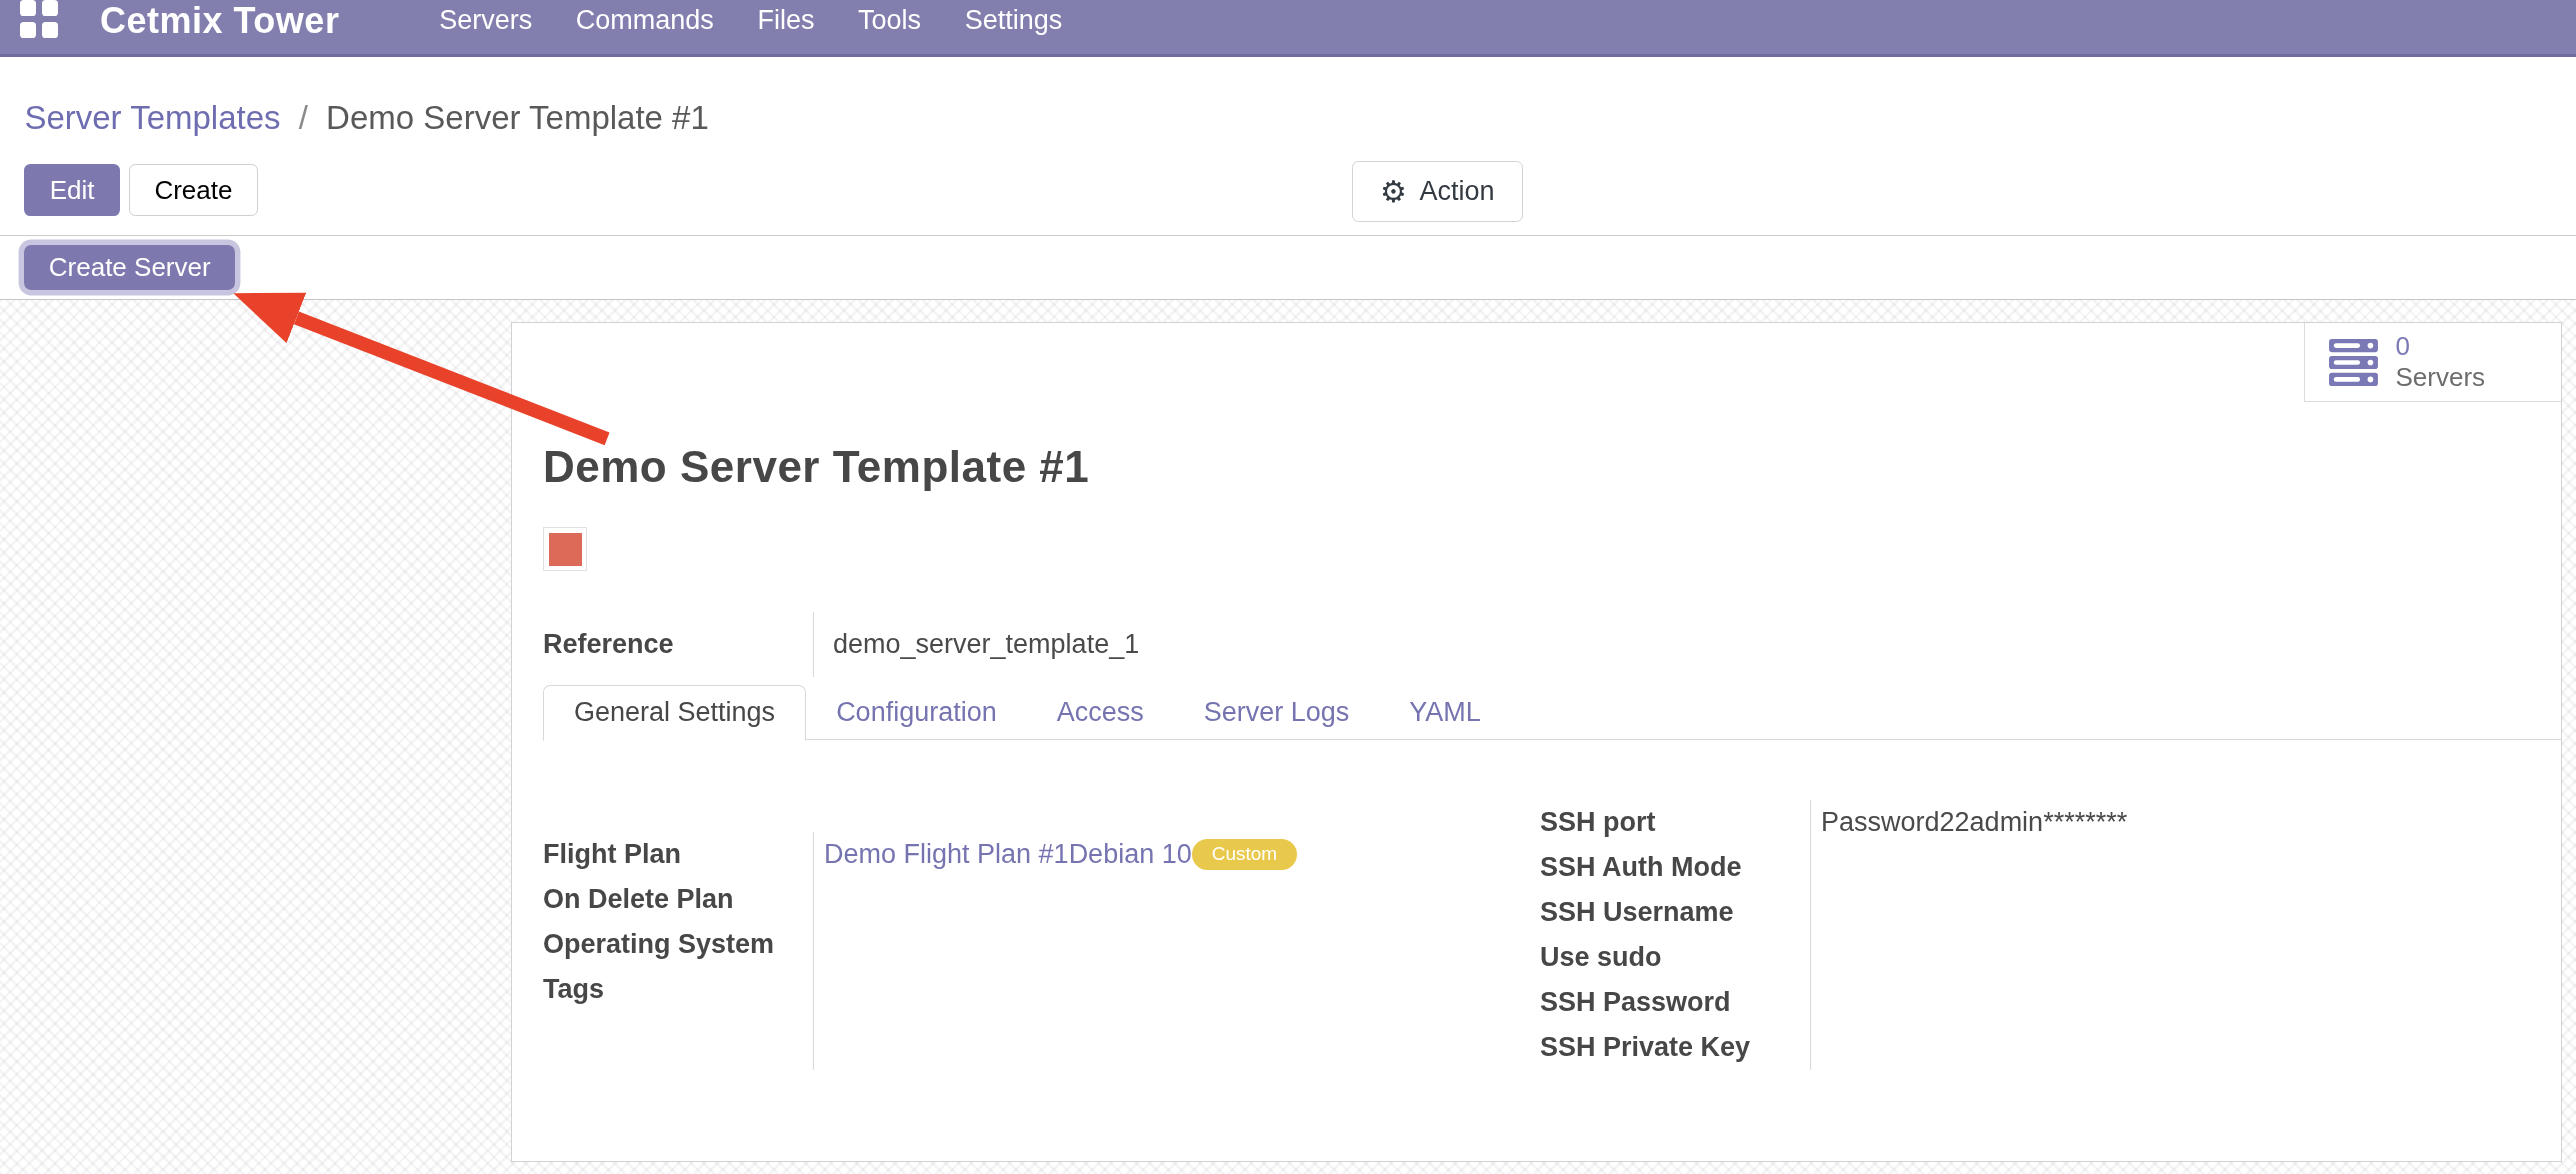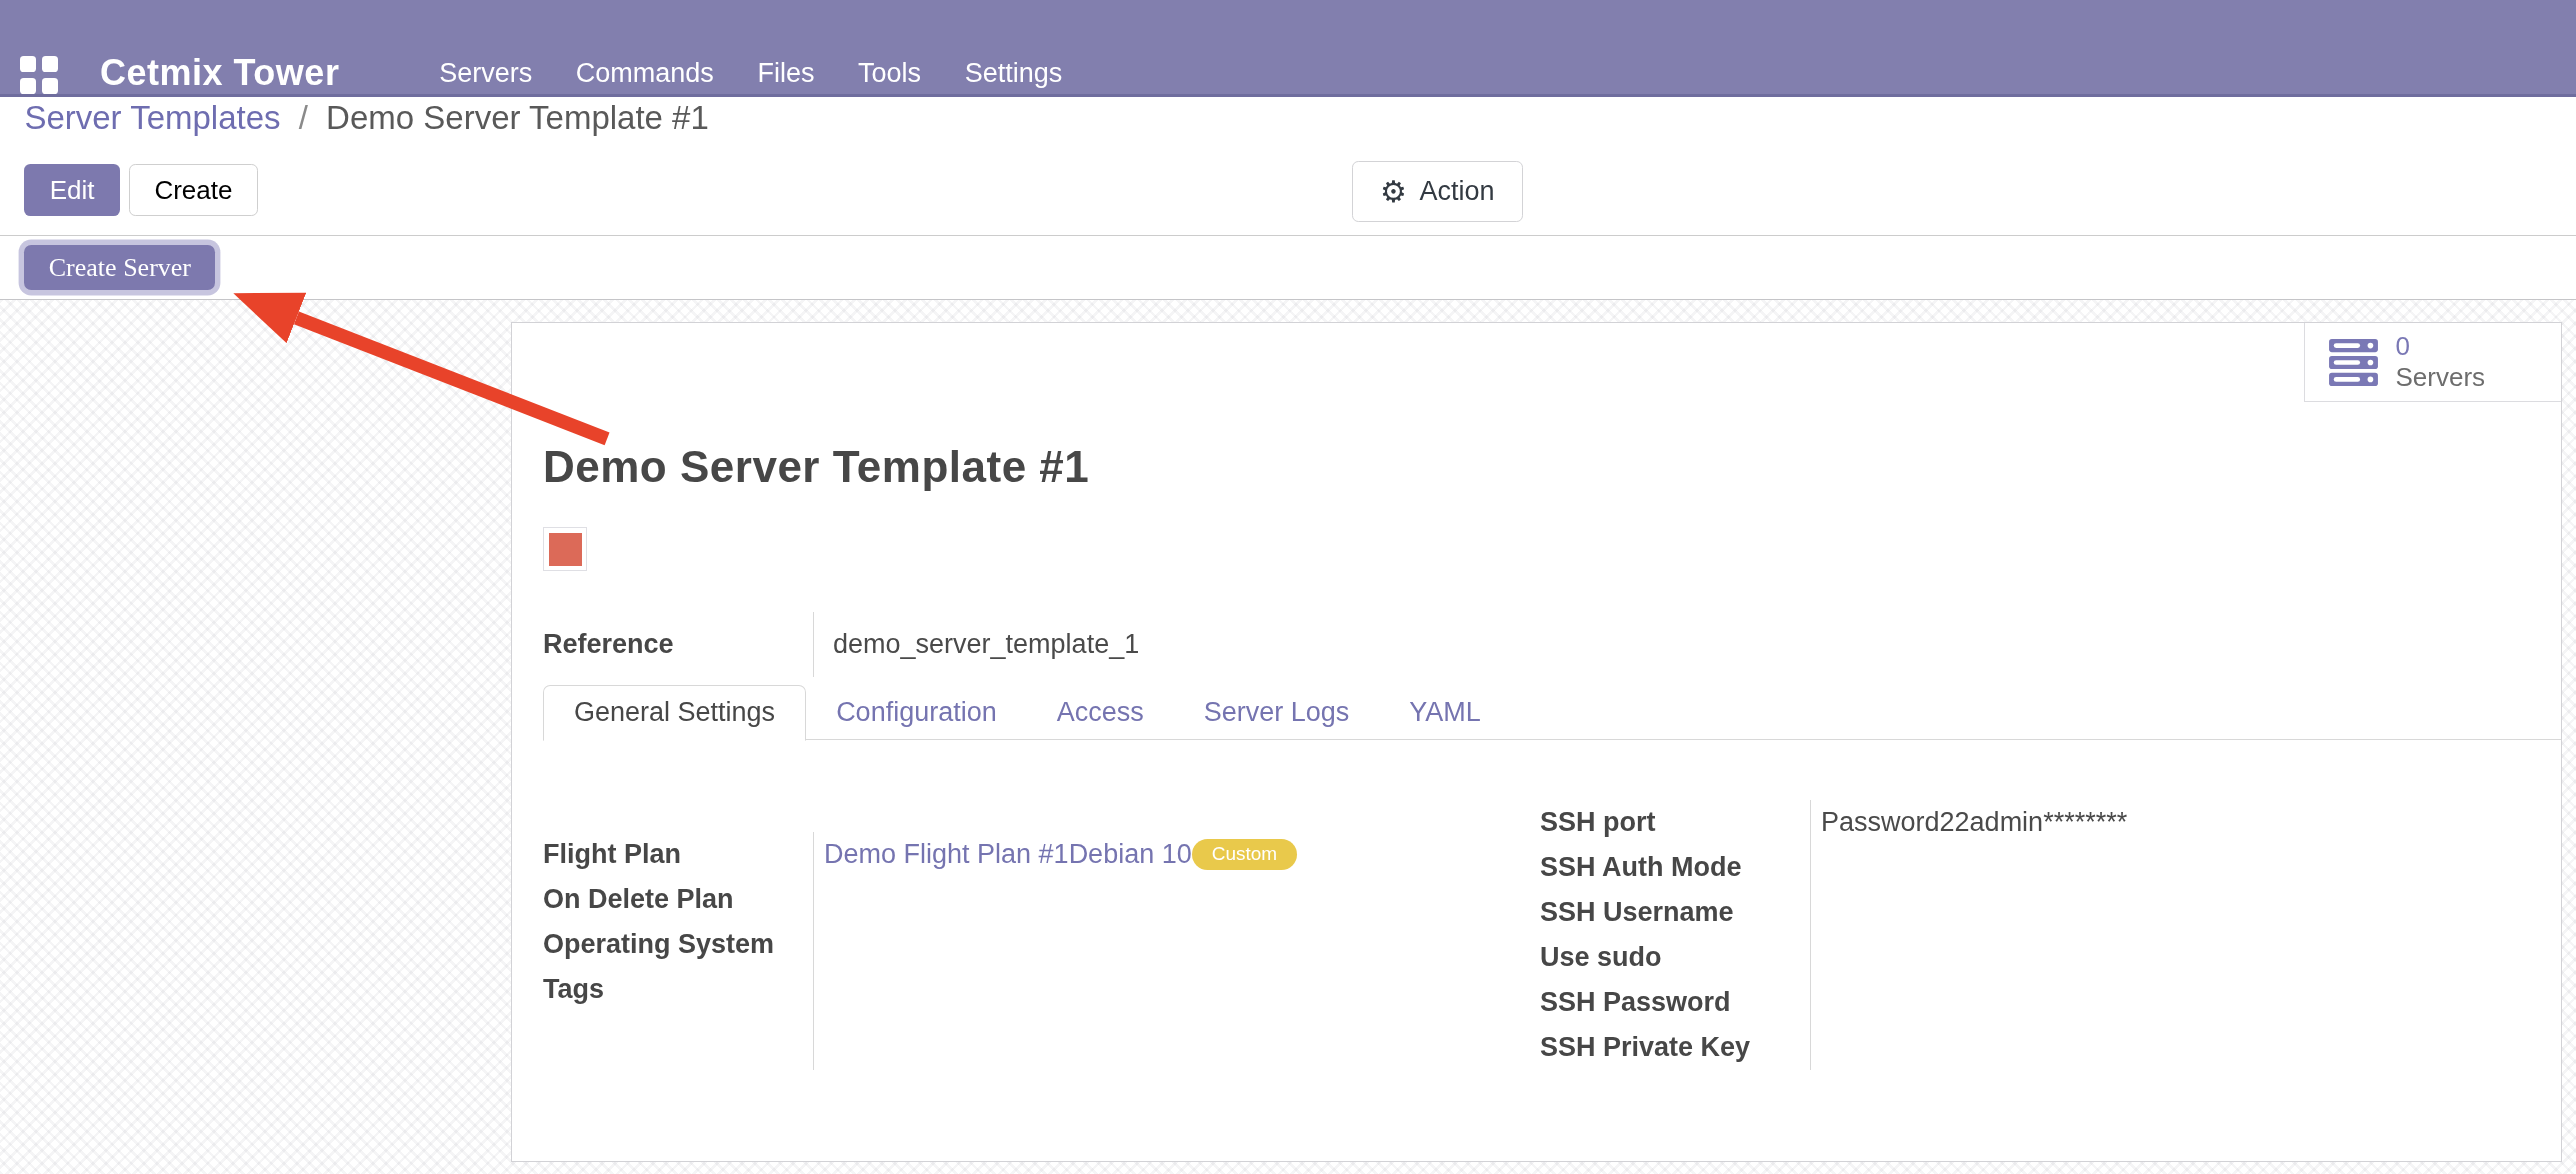--- a/index.html
+++ b/index.html
@@ -7,24 +7,24 @@
   body {
     position:relative;
     font-family:"Liberation Sans", sans-serif;
     background:#ffffff;
     overflow:hidden;
     color:#4a4a4a;
   }
 
   
   .navbar {
-    position:absolute; top:0; left:0; width:2576px; height:97px;
+    position:absolute; top:0; left:0; width:2576px; height:57px;
     background:#827fae;
     border-bottom:3.6px solid #6f6d9e;
-    display:flex; align-items:flex-end;
+    display:flex; align-items:flex-start;
     color:#fff;
   }
   .apps-icon {
     margin-left:20px; width:38px; height:38px;
     display:grid; grid-template-columns:1fr 1fr; grid-template-rows:1fr 1fr; gap:6.3px;
     cursor:pointer;
   }
   .apps-icon span { background:#fff; border-radius:3.6px; }
   .brand { margin-left:42px; font-size:36px; font-weight:bold; letter-spacing:0.5px; }
   .nav-menu { display:flex; margin-left:98px; gap:40px; font-size:27px; }
@@ -55,21 +55,21 @@
   
   .statusbar {
     position:absolute; top:235px; left:0; width:2576px; height:65px;
     background:#fff; border-top:0.9px solid #cccccc; border-bottom:1.8px solid #c5c5c8;
     display:flex; align-items:center; padding-left:24.4px;
   }
   .btn-create-server {
     background:#7d79ae; color:#fff; font-size:26px; height:45px;
     padding:0 24.4px; border-radius:7.2px; border:none; cursor:pointer;
     box-shadow:0 0 0 5.4px #c7c5df;
-    display:inline-flex; align-items:center;font-family:Liberation Serif, serif;
+    display:inline-flex; align-items:center;
   }
 
   
   .content-bg {
     position:absolute; top:300px; left:0; width:2576px; height:874px;
     background-color:#ffffff;
     background-image:
       repeating-linear-gradient(45deg,  rgba(125,125,140,0.08) 0 2.7px, transparent 2.7px 9px),
       repeating-linear-gradient(135deg, rgba(125,125,140,0.08) 0 2.7px, transparent 2.7px 9px);
   }

